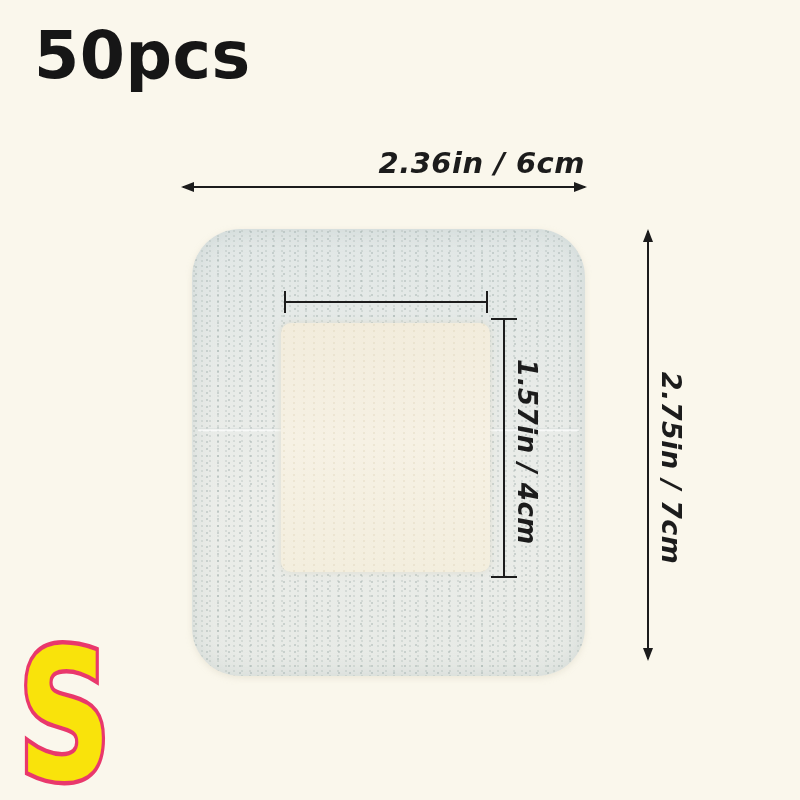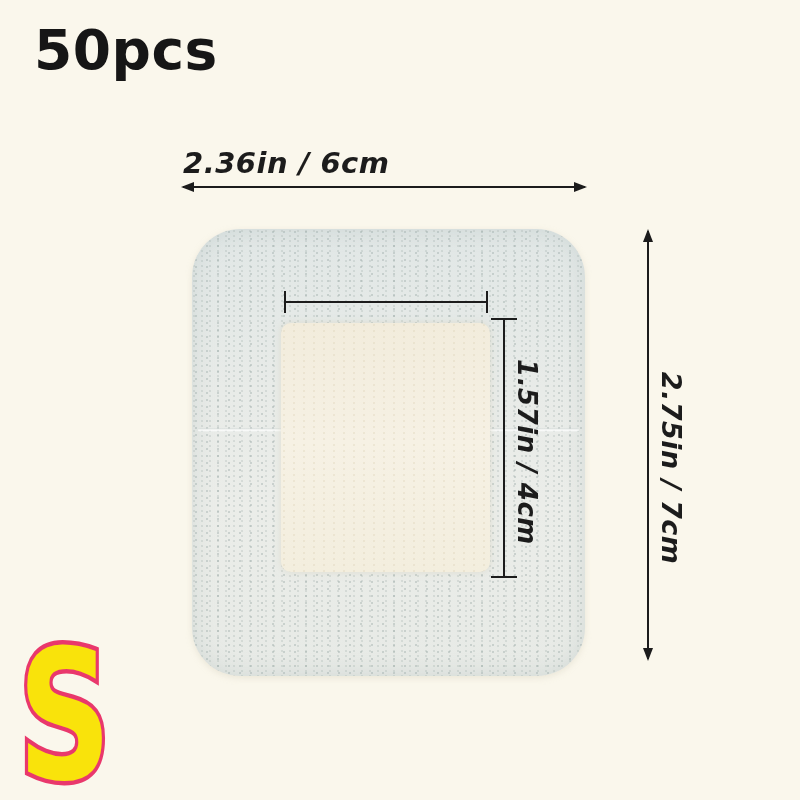--- a/index.html
+++ b/index.html
@@ -16,21 +16,21 @@
     background:var(--bg);
     font-family:"DejaVu Sans","Liberation Sans",sans-serif;
     position:relative;
     overflow:hidden;
   }
   .stage{position:absolute;inset:0;}
 
   
   .qty{
     position:absolute;left:34px;top:20px;
-    font-size:55px;font-weight:700;color:#161616;
+    font-size:65px;font-weight:700;color:#161616;
     letter-spacing:0.5px;line-height:1.1;
   }
 
   
   .bandage{
     position:absolute;left:192px;top:229px;width:393px;height:447px;
     border-radius:48px;
     background-color:var(--fabric);
     background-image:
       radial-gradient(2.6px 1.1px at 4px 3px, rgba(140,157,154,0.34) 55%, rgba(140,157,154,0) 62%),
@@ -75,21 +75,21 @@
     border-left:5px solid transparent;border-right:5px solid transparent;border-top:13px solid var(--ink);}
   .tick-v{position:absolute;width:2px;height:22px;top:-10px;background:var(--ink);}
   .tick-v.start{left:0;}
   .tick-v.end{right:0;}
   .tick-h{position:absolute;height:2px;width:26px;left:-12px;background:var(--ink);}
   .tick-h.start{top:0;}
   .tick-h.end{bottom:0;}
 
   
   .dim-outer-width-line{left:183px;top:186px;width:402px;}
-  .dim-outer-width-label{position:absolute;left:183px;top:146px;width:402px;text-align:left;font-size:29px;}
+  .dim-outer-width-label{position:absolute;left:183px;top:146px;width:402px;text-align:right;font-size:29px;}
 
   
   .dim-pad-width-line{left:284px;top:301px;width:204px;}
   .dim-pad-width-label{position:absolute;left:284px;top:262px;width:204px;text-align:center;font-size:26px;}
 
   
   .dim-pad-height-line{left:503px;top:318px;height:260px;}
   .dim-pad-height-label{position:absolute;left:527px;top:452px;font-size:26px;
     transform:translate(-50%,-50%) rotate(90deg);}
 

